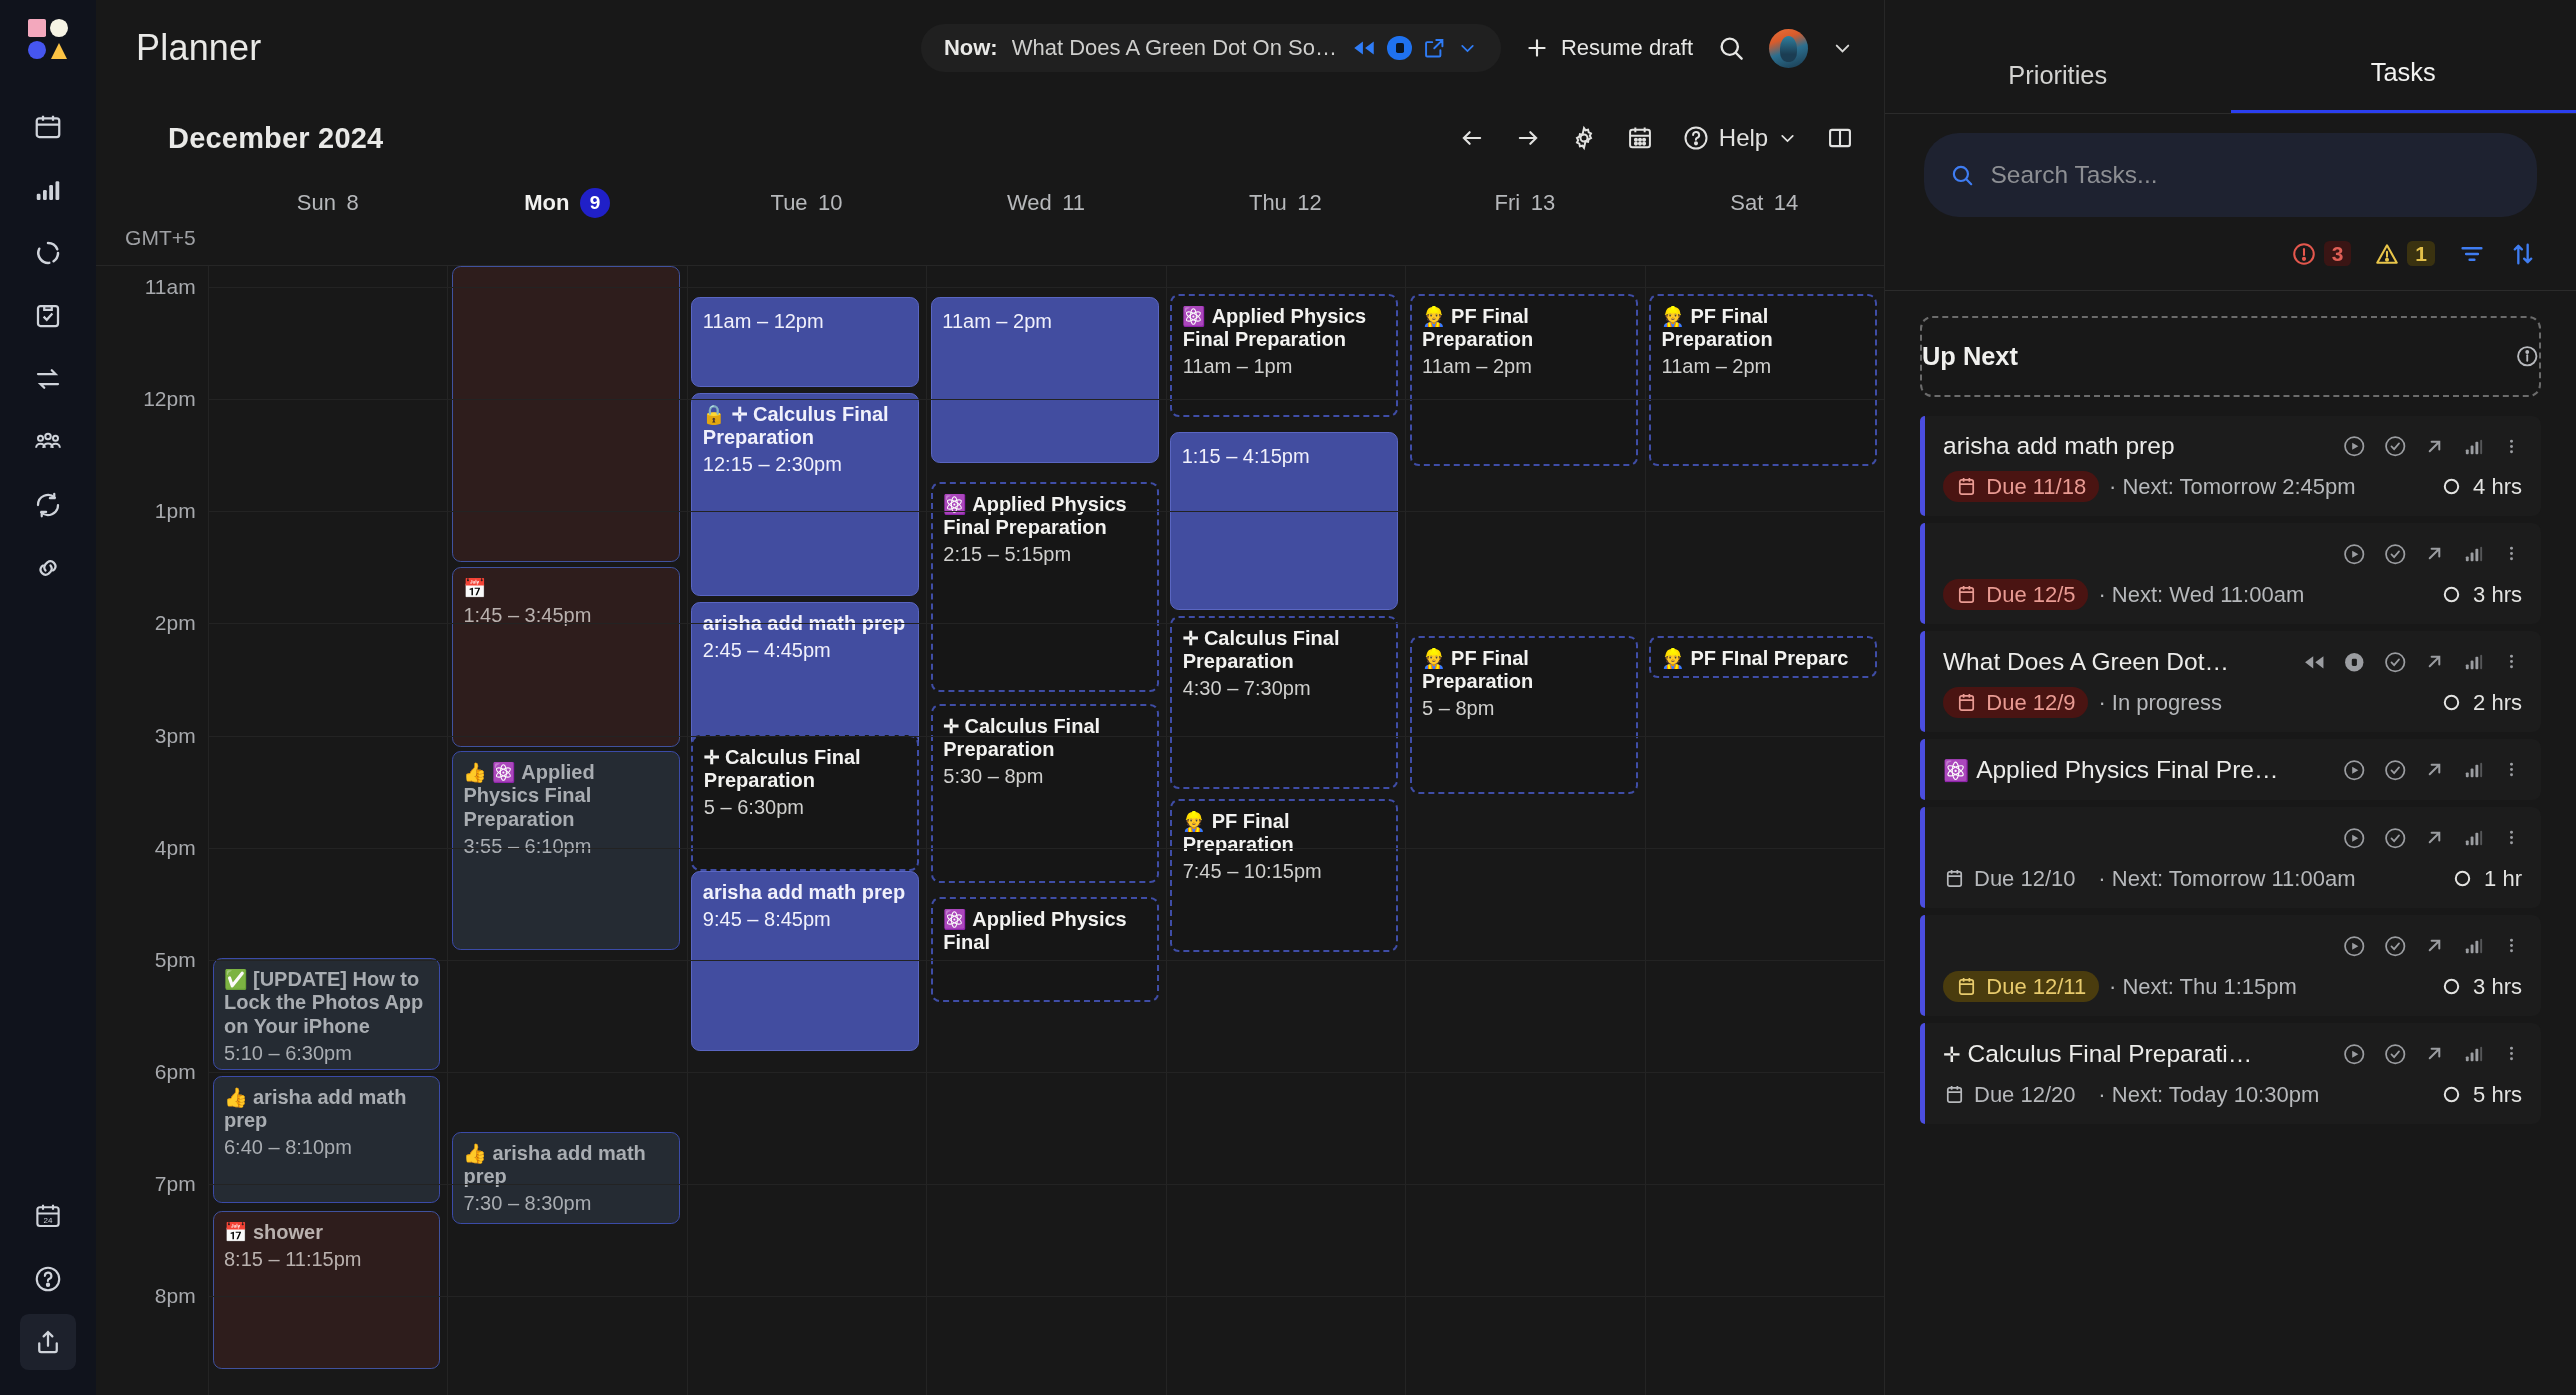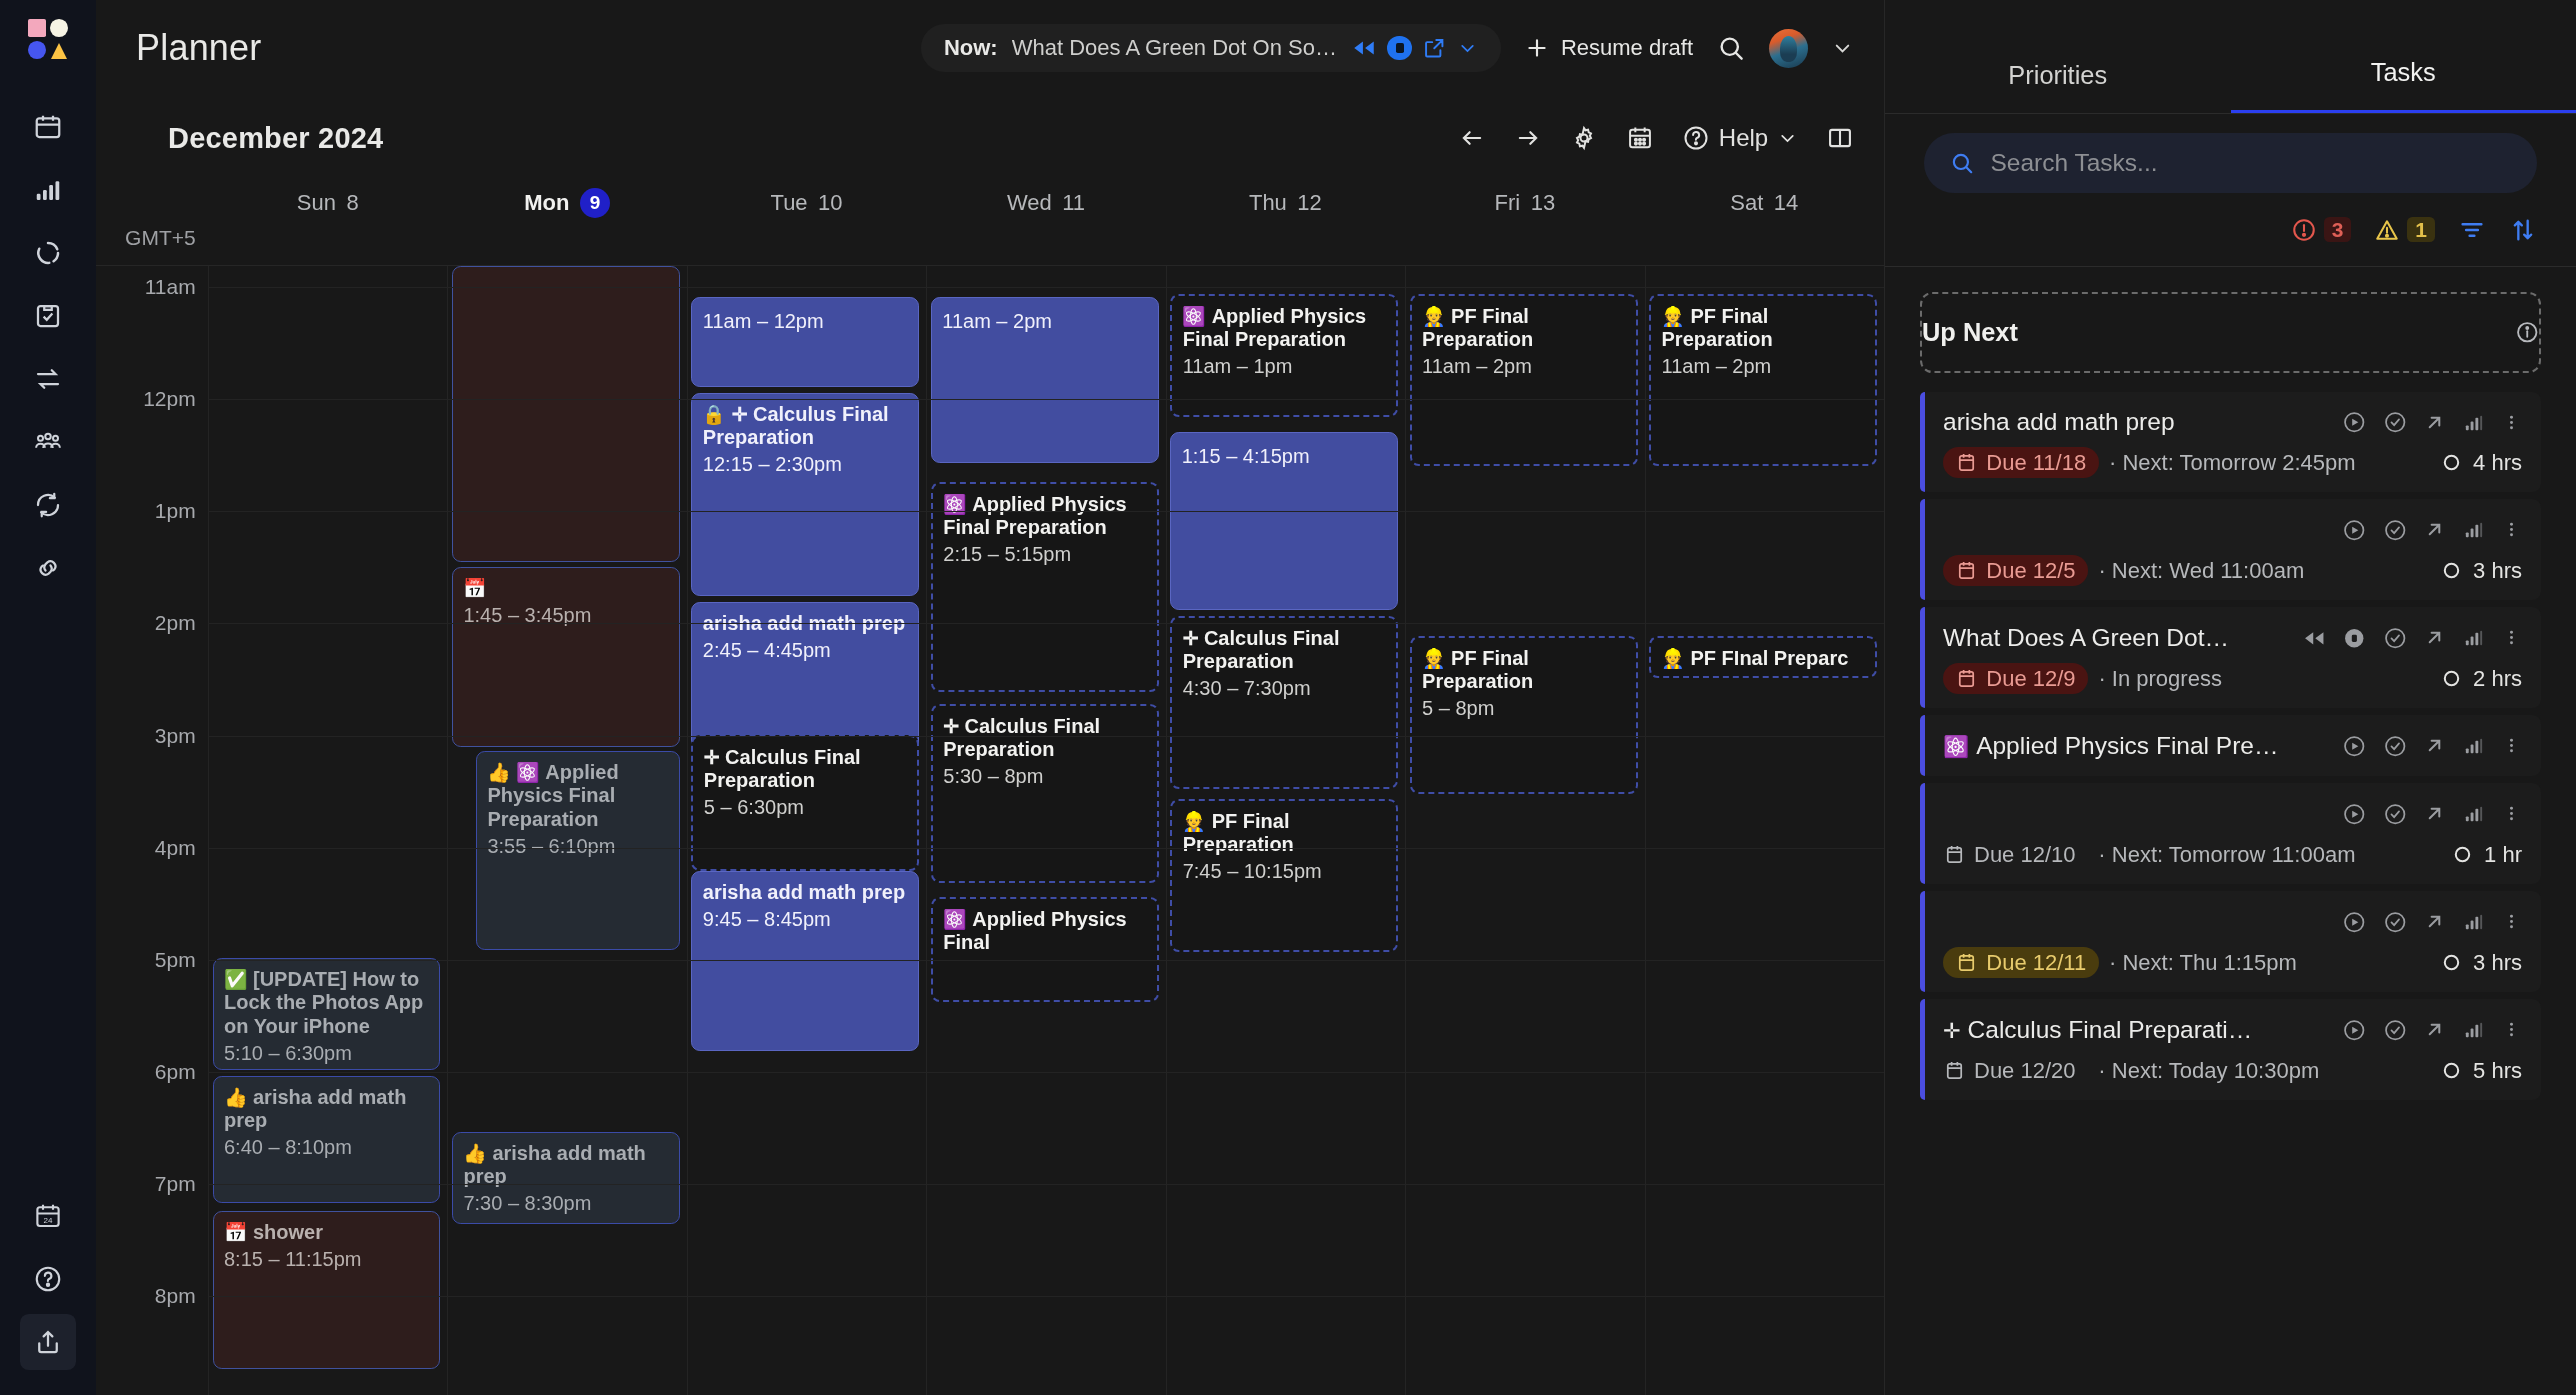--- a/index.html
+++ b/index.html
@@ -111,21 +111,21 @@
   
   .right { width: 692px; flex: 0 0 692px; background: #181818; border-left: 0.9px solid #272727;
            display: flex; flex-direction: column; }
   .tabs { height: 114px; flex: 0 0 114px; display: flex; align-items: flex-end;
           border-bottom: 0.9px solid #2b2b2b; }
   .tab { flex: 1 1 0; text-align: center; font-size: 25.4px; color: #d3d3d1; padding-bottom: 23px;
          cursor: pointer; }
   .tab.sel { color: #f3f3f1; border-bottom: 3.5px solid #2b3ff0; }
   .search-wrap { padding: 19px 39px 0 39px; }
   .search {
-    height: 60px; background: #1e2230; border-radius: 35px; display: flex; align-items: center;
+    height: 84px; background: #1e2230; border-radius: 35px; display: flex; align-items: center;
     gap: 16px; padding: 0 24.5px; cursor: text;
   }
   .search .ph { font-size: 24.5px; color: #8d8f93; }
   .filters { height: 74px; display: flex; align-items: center; justify-content: flex-end;
              gap: 23px; padding: 0 39px; border-bottom: 0.9px solid #2b2b2b; }
   .chip { display: flex; align-items: center; gap: 7px; }
   .badge { border-radius: 5.3px; padding: 0.9px 8px; font-size: 21px; font-weight: 700; }
   .badge.red { background: #3a1514; color: #df5f56; }
   .badge.yel { background: #3a3210; color: #e3c04a; }
 
@@ -425,21 +425,21 @@
                 <span class="t"><span class="emo">📅</span>shower</span>
                 <span class="tm">8:15 – 11:15pm</span>
               </div>
             </div>
             <div class="col">
               <div class="ev maroon" style="top: 0px; height: 296px;"></div>
               <div class="ev maroon" style="top: 301px; height: 180px;">
                 <span class="t"><span class="emo">📅</span></span>
                 <span class="tm">1:45 – 3:45pm</span>
               </div>
-              <div class="ev ghost" style="top: 485px; height: 199px; margin-left: 24px;">
+              <div class="ev ghost" style="top: 485px; height: 199px;">
                 <span class="t"><span class="emo">👍 ⚛️</span>Applied Physics Final Preparation</span>
                 <span class="tm">3:55 – 6:10pm</span>
               </div>
               <div class="ev ghost" style="top: 866px; height: 92px;">
                 <span class="t"><span class="emo">👍</span>arisha add math prep</span>
                 <span class="tm">7:30 – 8:30pm</span>
               </div>
             </div>
             <div class="col">
               <div class="ev solid" style="top: 31px; height: 90px;">

